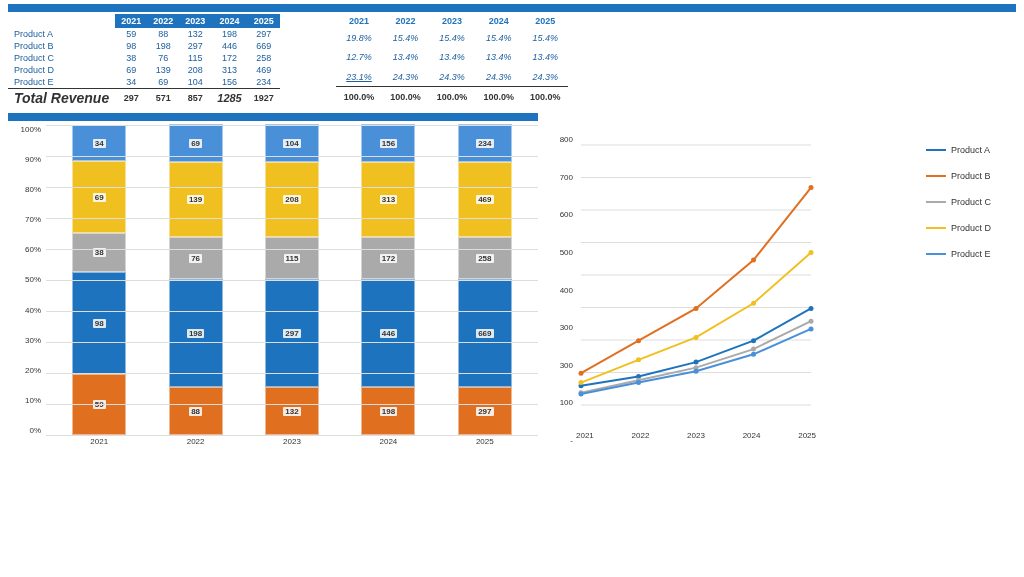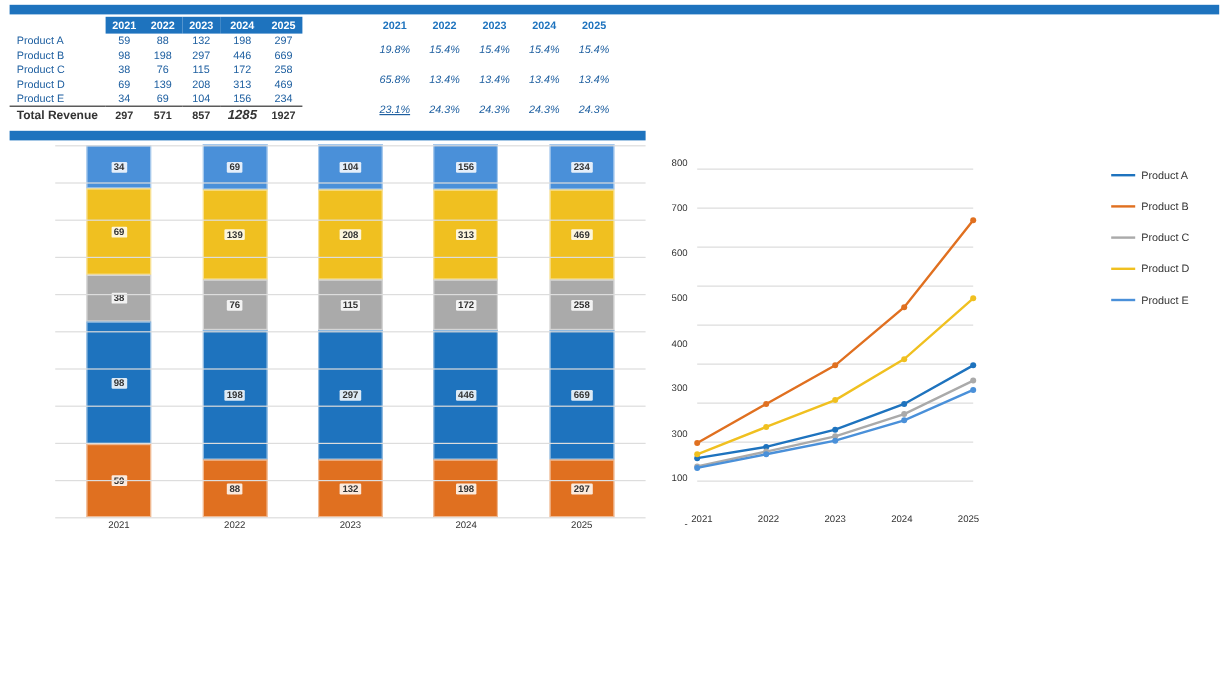--- a/index.html
+++ b/index.html
@@ -102,21 +102,21 @@
             </tr>
             <tr>
               <td style="color:#1e5fa0;font-size:9px;">Product E</td>
               <td style="color:#1e5fa0;font-size:9px;">34</td>
               <td style="color:#1e5fa0;font-size:9px;">69</td>
               <td style="color:#1e5fa0;font-size:9px;">104</td>
               <td style="color:#1e5fa0;font-size:9px;">156</td>
               <td style="color:#1e5fa0;font-size:9px;">234</td>
             </tr>
             <tr class="total-row">
-              <td style="font-weight:bold;font-size:10px;">Total Revenue</td>
+              <td style="font-weight:bold;font-size:14px;font-style:italic;">Total Revenue</td>
               <td style="font-weight:bold;font-size:9px;">297</td>
               <td style="font-weight:bold;font-size:9px;">571</td>
               <td style="font-weight:bold;font-size:9px;">857</td>
               <td style="font-weight:bold;font-size:11px;font-style:italic;">1285</td>
               <td style="font-weight:bold;font-size:9px;">1927</td>
             </tr>
           </tbody>
       </table>
 
       <div style="width:40px;"></div>
@@ -133,44 +133,64 @@
         </thead>
         <tbody id="pct-tbody">
         <tr>
               <td style="color:#1e5fa0;font-size:9px;font-style:italic;padding:1px 8px;">19.8%</td>
               <td style="color:#1e5fa0;font-size:9px;font-style:italic;padding:1px 8px;">15.4%</td>
               <td style="color:#1e5fa0;font-size:9px;font-style:italic;padding:1px 8px;">15.4%</td>
               <td style="color:#1e5fa0;font-size:9px;font-style:italic;padding:1px 8px;">15.4%</td>
               <td style="color:#1e5fa0;font-size:9px;font-style:italic;padding:1px 8px;">15.4%</td>
             </tr>
             <tr>
-              <td style="color:#1e5fa0;font-size:9px;font-style:italic;padding:1px 8px;">65.8%</td>
+              <td style="color:#1e5fa0;font-size:9px;font-style:italic;padding:1px 8px;">12.7%</td>
               <td style="color:#1e5fa0;font-size:9px;font-style:italic;padding:1px 8px;">13.4%</td>
               <td style="color:#1e5fa0;font-size:9px;font-style:italic;padding:1px 8px;">13.4%</td>
               <td style="color:#1e5fa0;font-size:9px;font-style:italic;padding:1px 8px;">13.4%</td>
               <td style="color:#1e5fa0;font-size:9px;font-style:italic;padding:1px 8px;">13.4%</td>
             </tr>
             <tr>
               <td style="color:#1e5fa0;font-size:9px;font-style:italic;padding:1px 8px;text-decoration:underline;">23.1%</td>
               <td style="color:#1e5fa0;font-size:9px;font-style:italic;padding:1px 8px;">24.3%</td>
               <td style="color:#1e5fa0;font-size:9px;font-style:italic;padding:1px 8px;">24.3%</td>
               <td style="color:#1e5fa0;font-size:9px;font-style:italic;padding:1px 8px;">24.3%</td>
               <td style="color:#1e5fa0;font-size:9px;font-style:italic;padding:1px 8px;">24.3%</td>
             </tr>
+            <tr class="total-row">
+              <td style="font-weight:bold;font-size:9px;padding:1px 8px;border-top:1px solid #333;">100.0%</td>
+              <td style="font-weight:bold;font-size:9px;padding:1px 8px;border-top:1px solid #333;">100.0%</td>
+              <td style="font-weight:bold;font-size:9px;padding:1px 8px;border-top:1px solid #333;">100.0%</td>
+              <td style="font-weight:bold;font-size:9px;padding:1px 8px;border-top:1px solid #333;">100.0%</td>
+              <td style="font-weight:bold;font-size:9px;padding:1px 8px;border-top:1px solid #333;">100.0%</td>
+            </tr>
           </tbody>
       </table>
     </div>
   </div>
 
   <div class="bottom-section">
 
     <div style="width:530px;">
       <div class="chart-title"></div>
       <div style="position:relative; height:340px;">
 
+        <div style="position:absolute;left:0;top:0;height:310px;width:36px;display:flex;flex-direction:column;justify-content:space-between;align-items:flex-end;padding-right:3px;">
+          <span style="font-size:8px;color:#333;">100%</span>
+          <span style="font-size:8px;color:#333;">90%</span>
+          <span style="font-size:8px;color:#333;">80%</span>
+          <span style="font-size:8px;color:#333;">70%</span>
+          <span style="font-size:8px;color:#333;">60%</span>
+          <span style="font-size:8px;color:#333;">50%</span>
+          <span style="font-size:8px;color:#333;">40%</span>
+          <span style="font-size:8px;color:#333;">30%</span>
+          <span style="font-size:8px;color:#333;">20%</span>
+          <span style="font-size:8px;color:#333;">10%</span>
+          <span style="font-size:8px;color:#333;">0%</span>
+        </div>
 
         <div style="position:absolute;left:38px;right:0;top:0;height:310px;">
 
           <div id="grid-lines-container" style="position:absolute;left:0;right:0;top:0;height:310px;pointer-events:none;">
               <div style="position: absolute; left: 0px; right: 0px; top: 0px; border-top: 1px solid rgb(221, 221, 221);"></div>
               <div style="position: absolute; left: 0px; right: 0px; top: 31px; border-top: 1px solid rgb(221, 221, 221);"></div>
               <div style="position: absolute; left: 0px; right: 0px; top: 62px; border-top: 1px solid rgb(221, 221, 221);"></div>
               <div style="position: absolute; left: 0px; right: 0px; top: 93px; border-top: 1px solid rgb(221, 221, 221);"></div>
               <div style="position: absolute; left: 0px; right: 0px; top: 124px; border-top: 1px solid rgb(221, 221, 221);"></div>
               <div style="position: absolute; left: 0px; right: 0px; top: 155px; border-top: 1px solid rgb(221, 221, 221);"></div>

